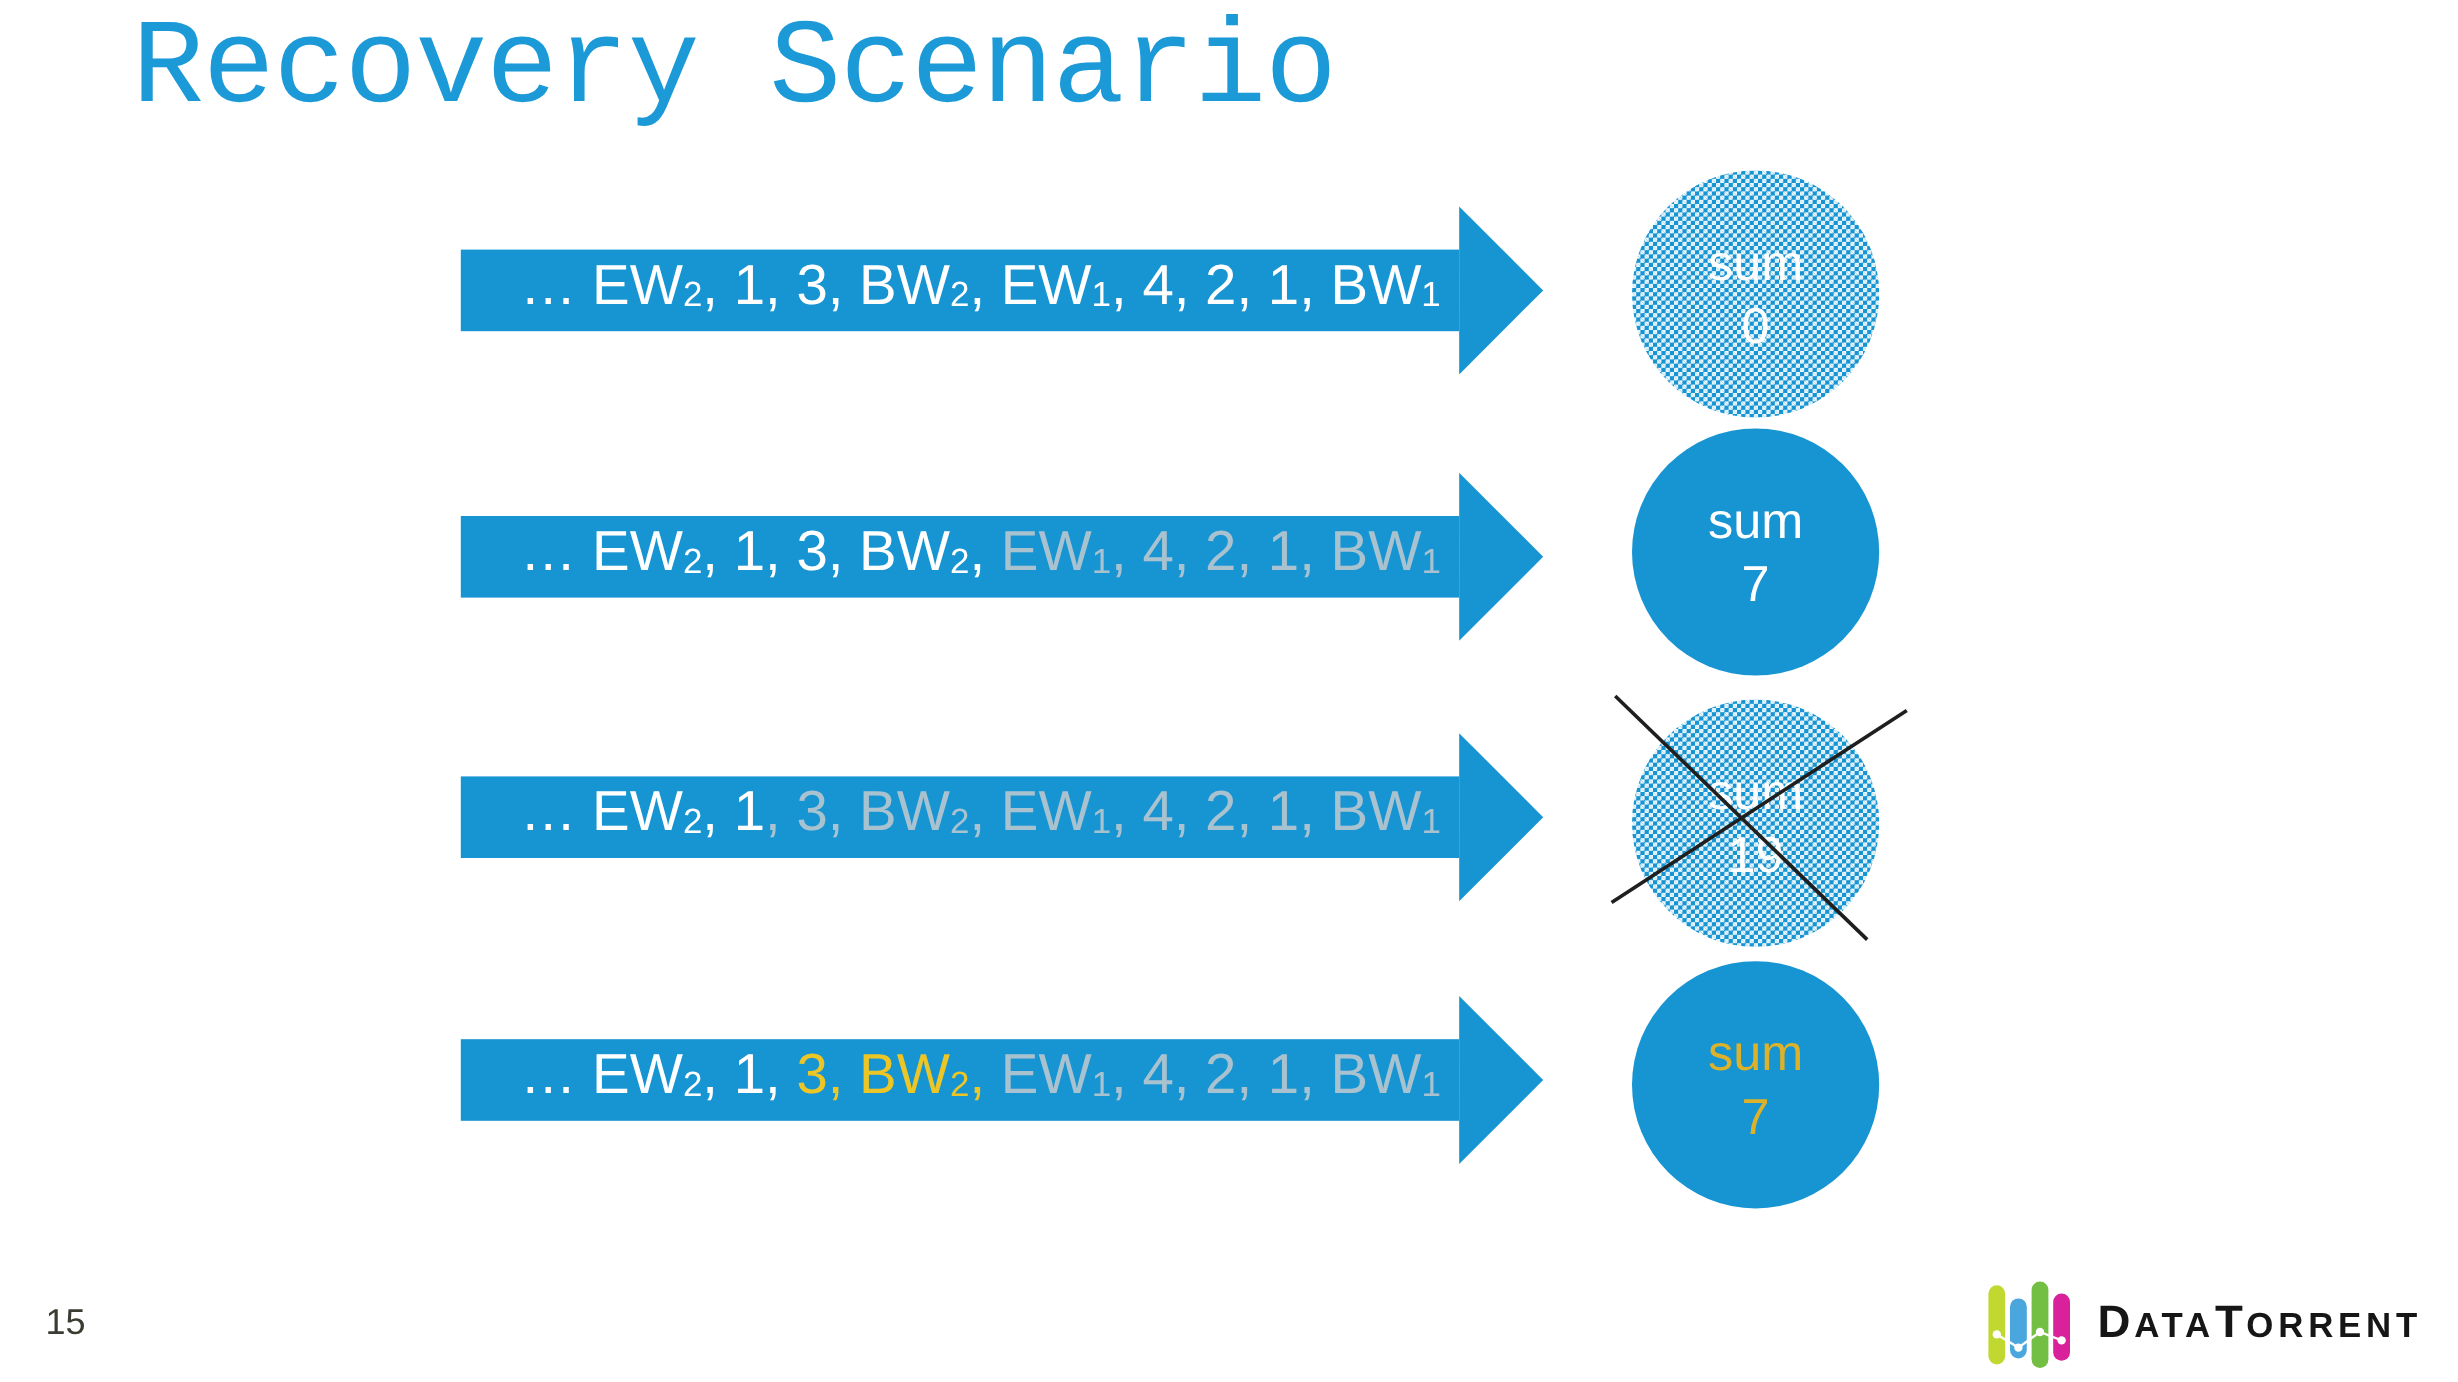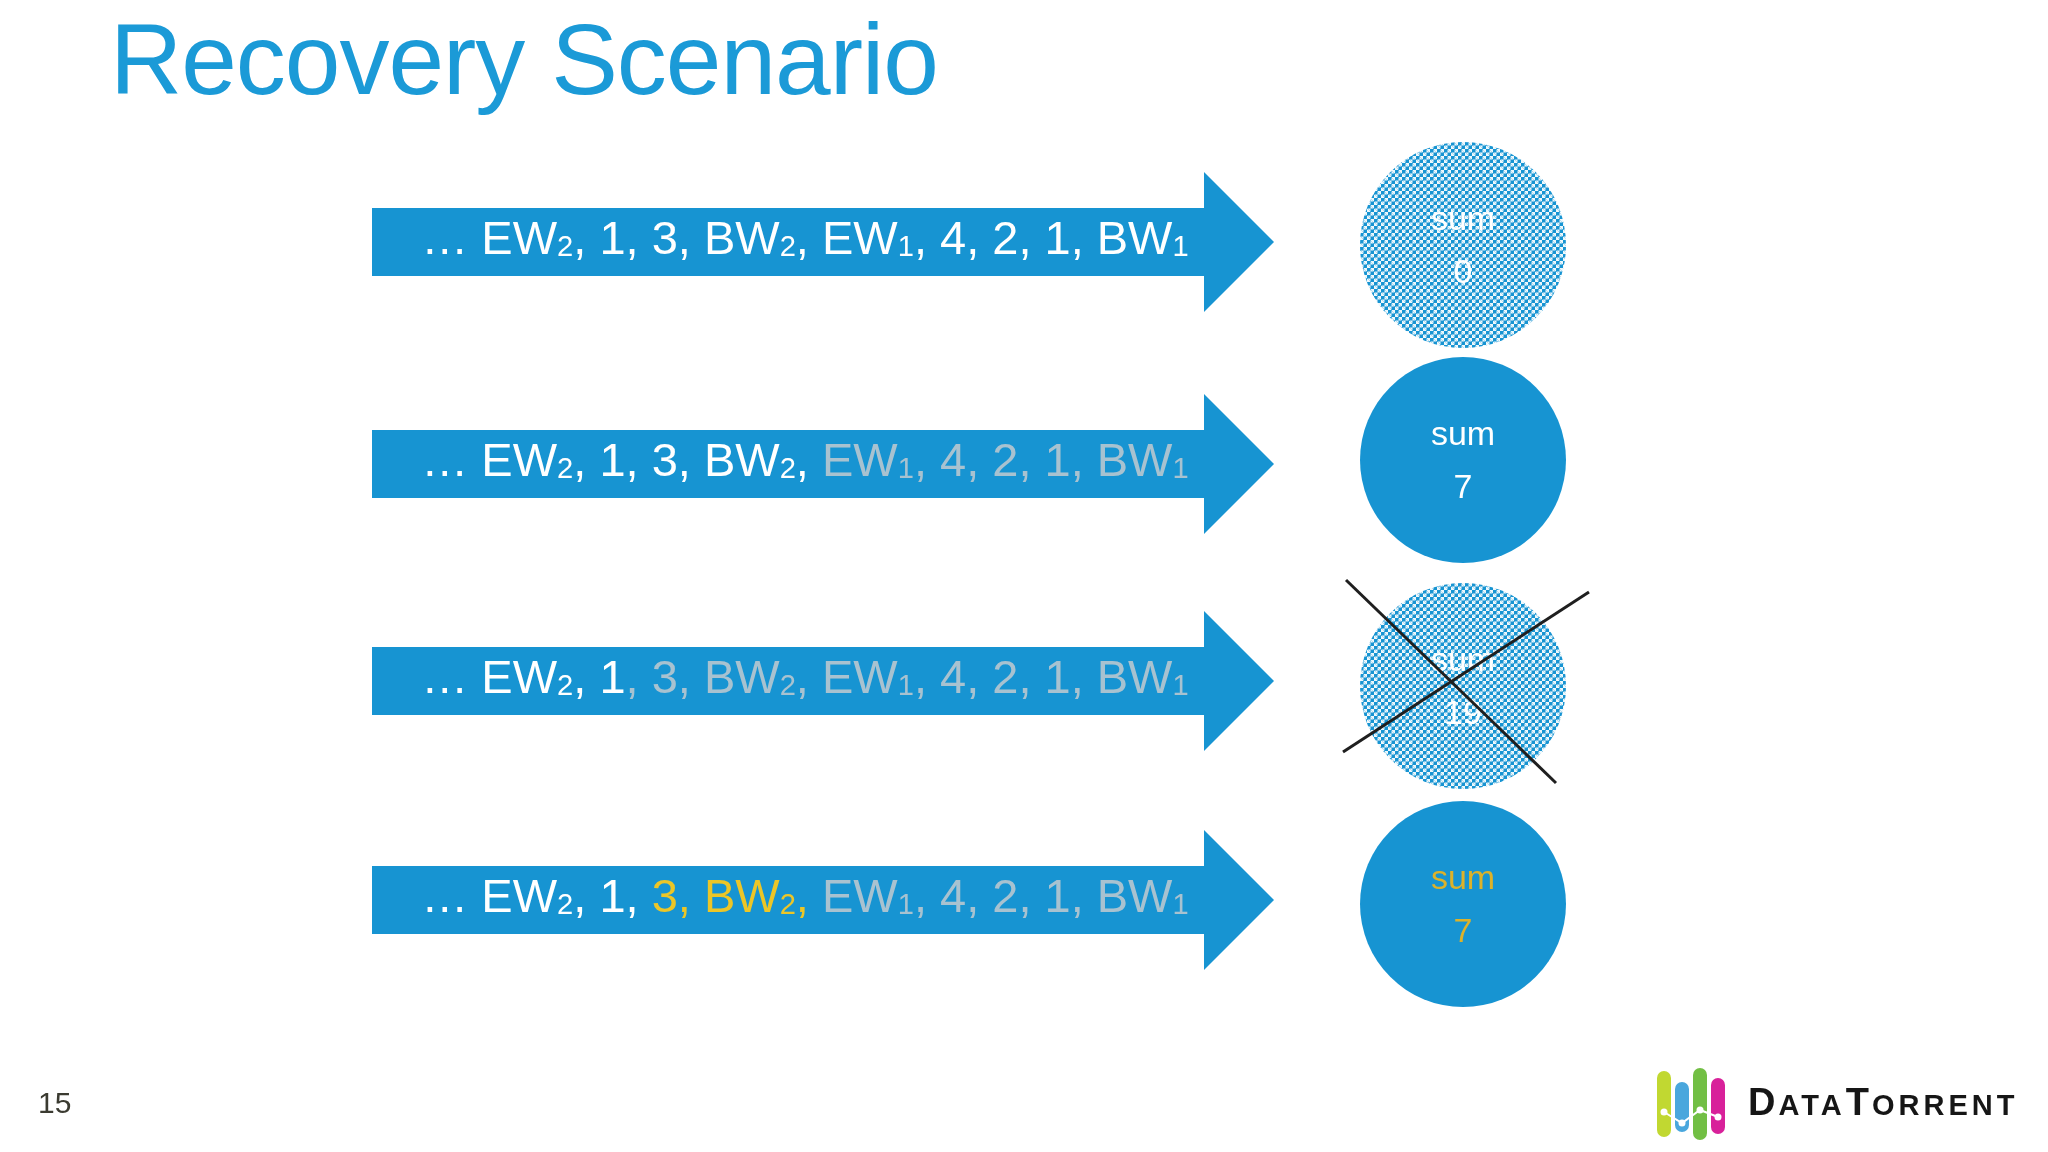--- a/index.html
+++ b/index.html
@@ -4,27 +4,27 @@
 <style>
   html,body{margin:0;padding:0;background:#ffffff;}
   .slide{
     position:relative;width:2048px;height:1152px;background:#ffffff;overflow:hidden;
     font-family:"Liberation Sans","DejaVu Sans",sans-serif;
   }
   
   .title{
     position:absolute;left:110px;top:4px;margin:0;
     font-size:100px;font-weight:400;line-height:1.1;
-    color:var(--title-blue,#1b9ad7);letter-spacing:-1px;
+    color:var(--title-blue,#1b9ad7);letter-spacing:-1px;font-family:Liberation Mono, monospace;
   }
   
   .apex-logo{position:absolute;left:1878px;top:12px;width:132px;height:132px;}
   .apex-logo svg{display:block;}
   
-  .arrow{position:absolute;left:372px;width:902px;height:140px;padding-left:20px;}
+  .arrow{position:absolute;left:384px;width:902px;height:140px;padding-left:20px;}
   .arrow-1{top:172px;} .arrow-2{top:394px;} .arrow-3{top:611px;} .arrow-4{top:830px;}
   .arrow-body{
     position:absolute;left:0;top:36px;width:832px;height:68px;
     background:var(--accent,#1794d2);
     display:flex;align-items:center;justify-content:center;
     padding-left:34px;box-sizing:border-box;
   }
   .arrow-head{
     position:absolute;left:832px;top:0;width:0;height:0;
     border-top:70px solid transparent;border-bottom:70px solid transparent;
@@ -47,21 +47,21 @@
   .circle-1{top:142px;} .circle-2{top:357px;} .circle-3{top:583px;} .circle-4{top:801px;}
   .sum-circle.pattern{
     background-color:var(--accent,#1794d2);
     background-image:
       linear-gradient(45deg, rgba(255,255,255,.92) 25%, transparent 25%, transparent 75%, rgba(255,255,255,.92) 75%),
       linear-gradient(45deg, rgba(255,255,255,.92) 25%, transparent 25%, transparent 75%, rgba(255,255,255,.92) 75%);
     background-size:7px 7px;
     background-position:0 0, 3.5px 3.5px;
   }
   .circle-label,.circle-value{
-    font-size:34px;line-height:53px;color:#ffffff;
+    font-size:42px;line-height:53px;color:#ffffff;
   }
   .sum-circle.yellow-text .circle-label,
   .sum-circle.yellow-text .circle-value{color:var(--circle-yellow,#dcb22a);}
   
   .cross-x{position:absolute;left:1333px;top:565px;width:270px;height:235px;pointer-events:none;}
   
   .dt-logo{
     position:absolute;left:1652px;top:1056px;height:92px;
     display:flex;align-items:center;gap:16px;
   }

